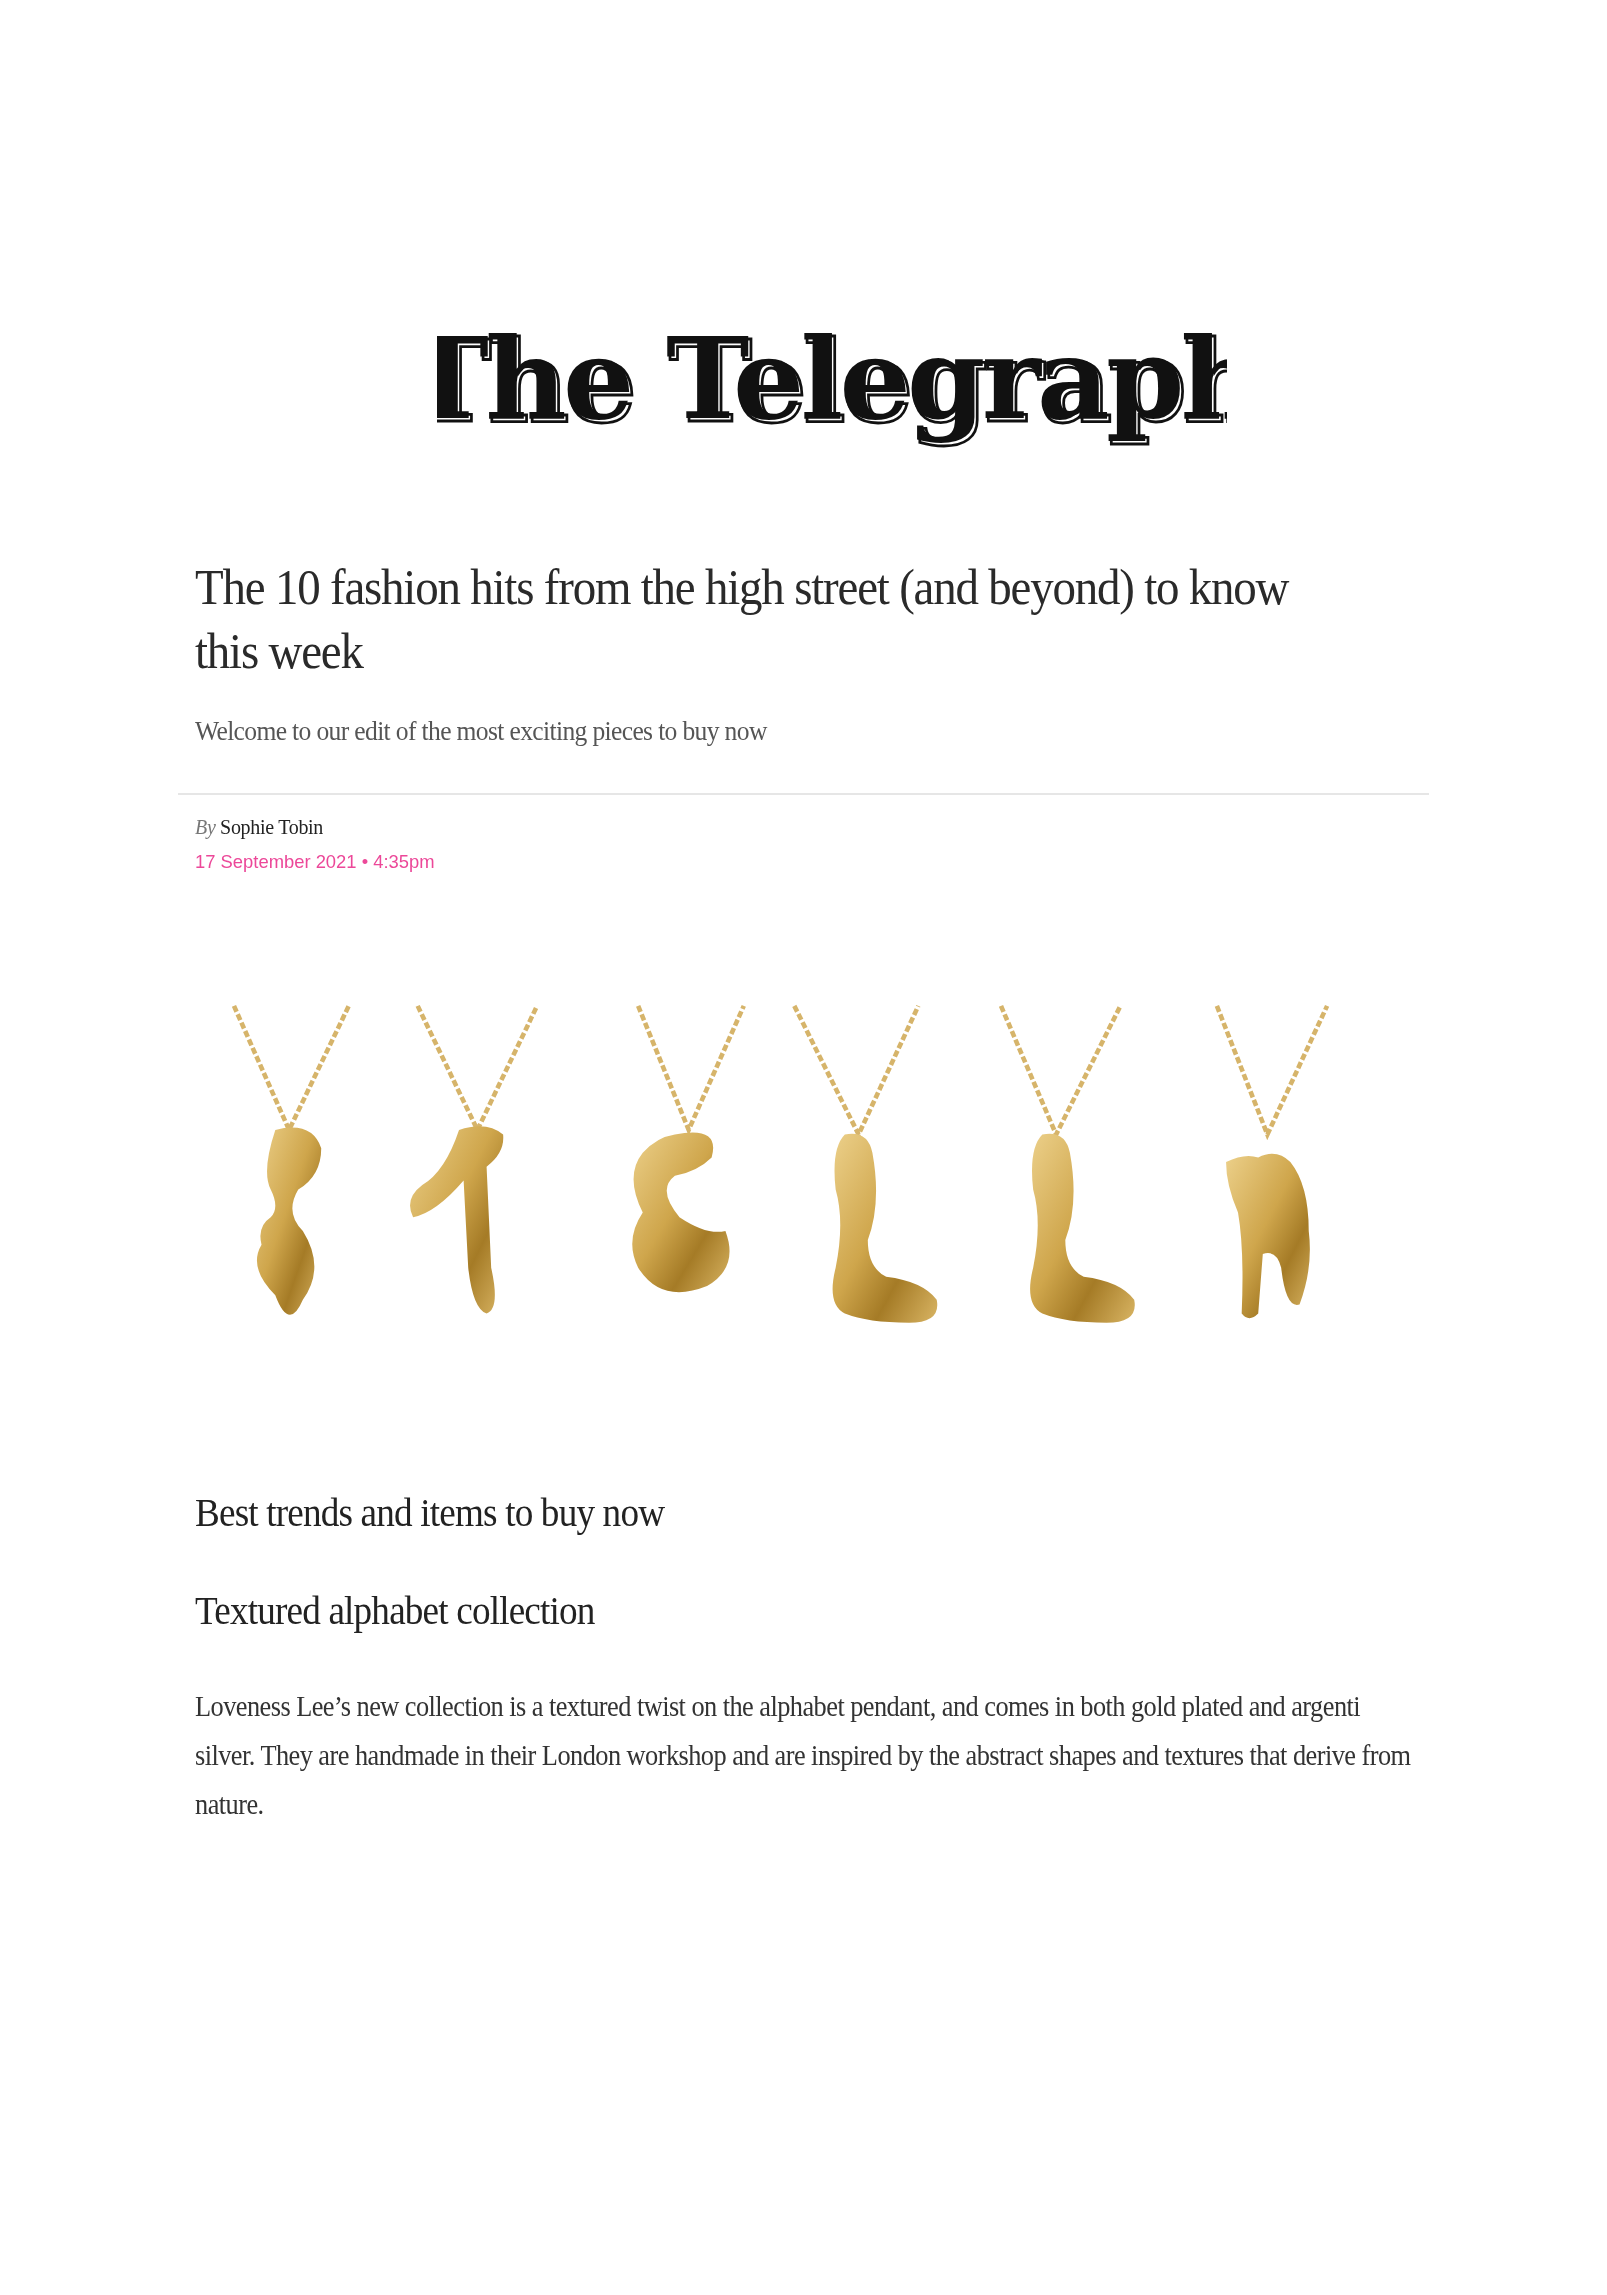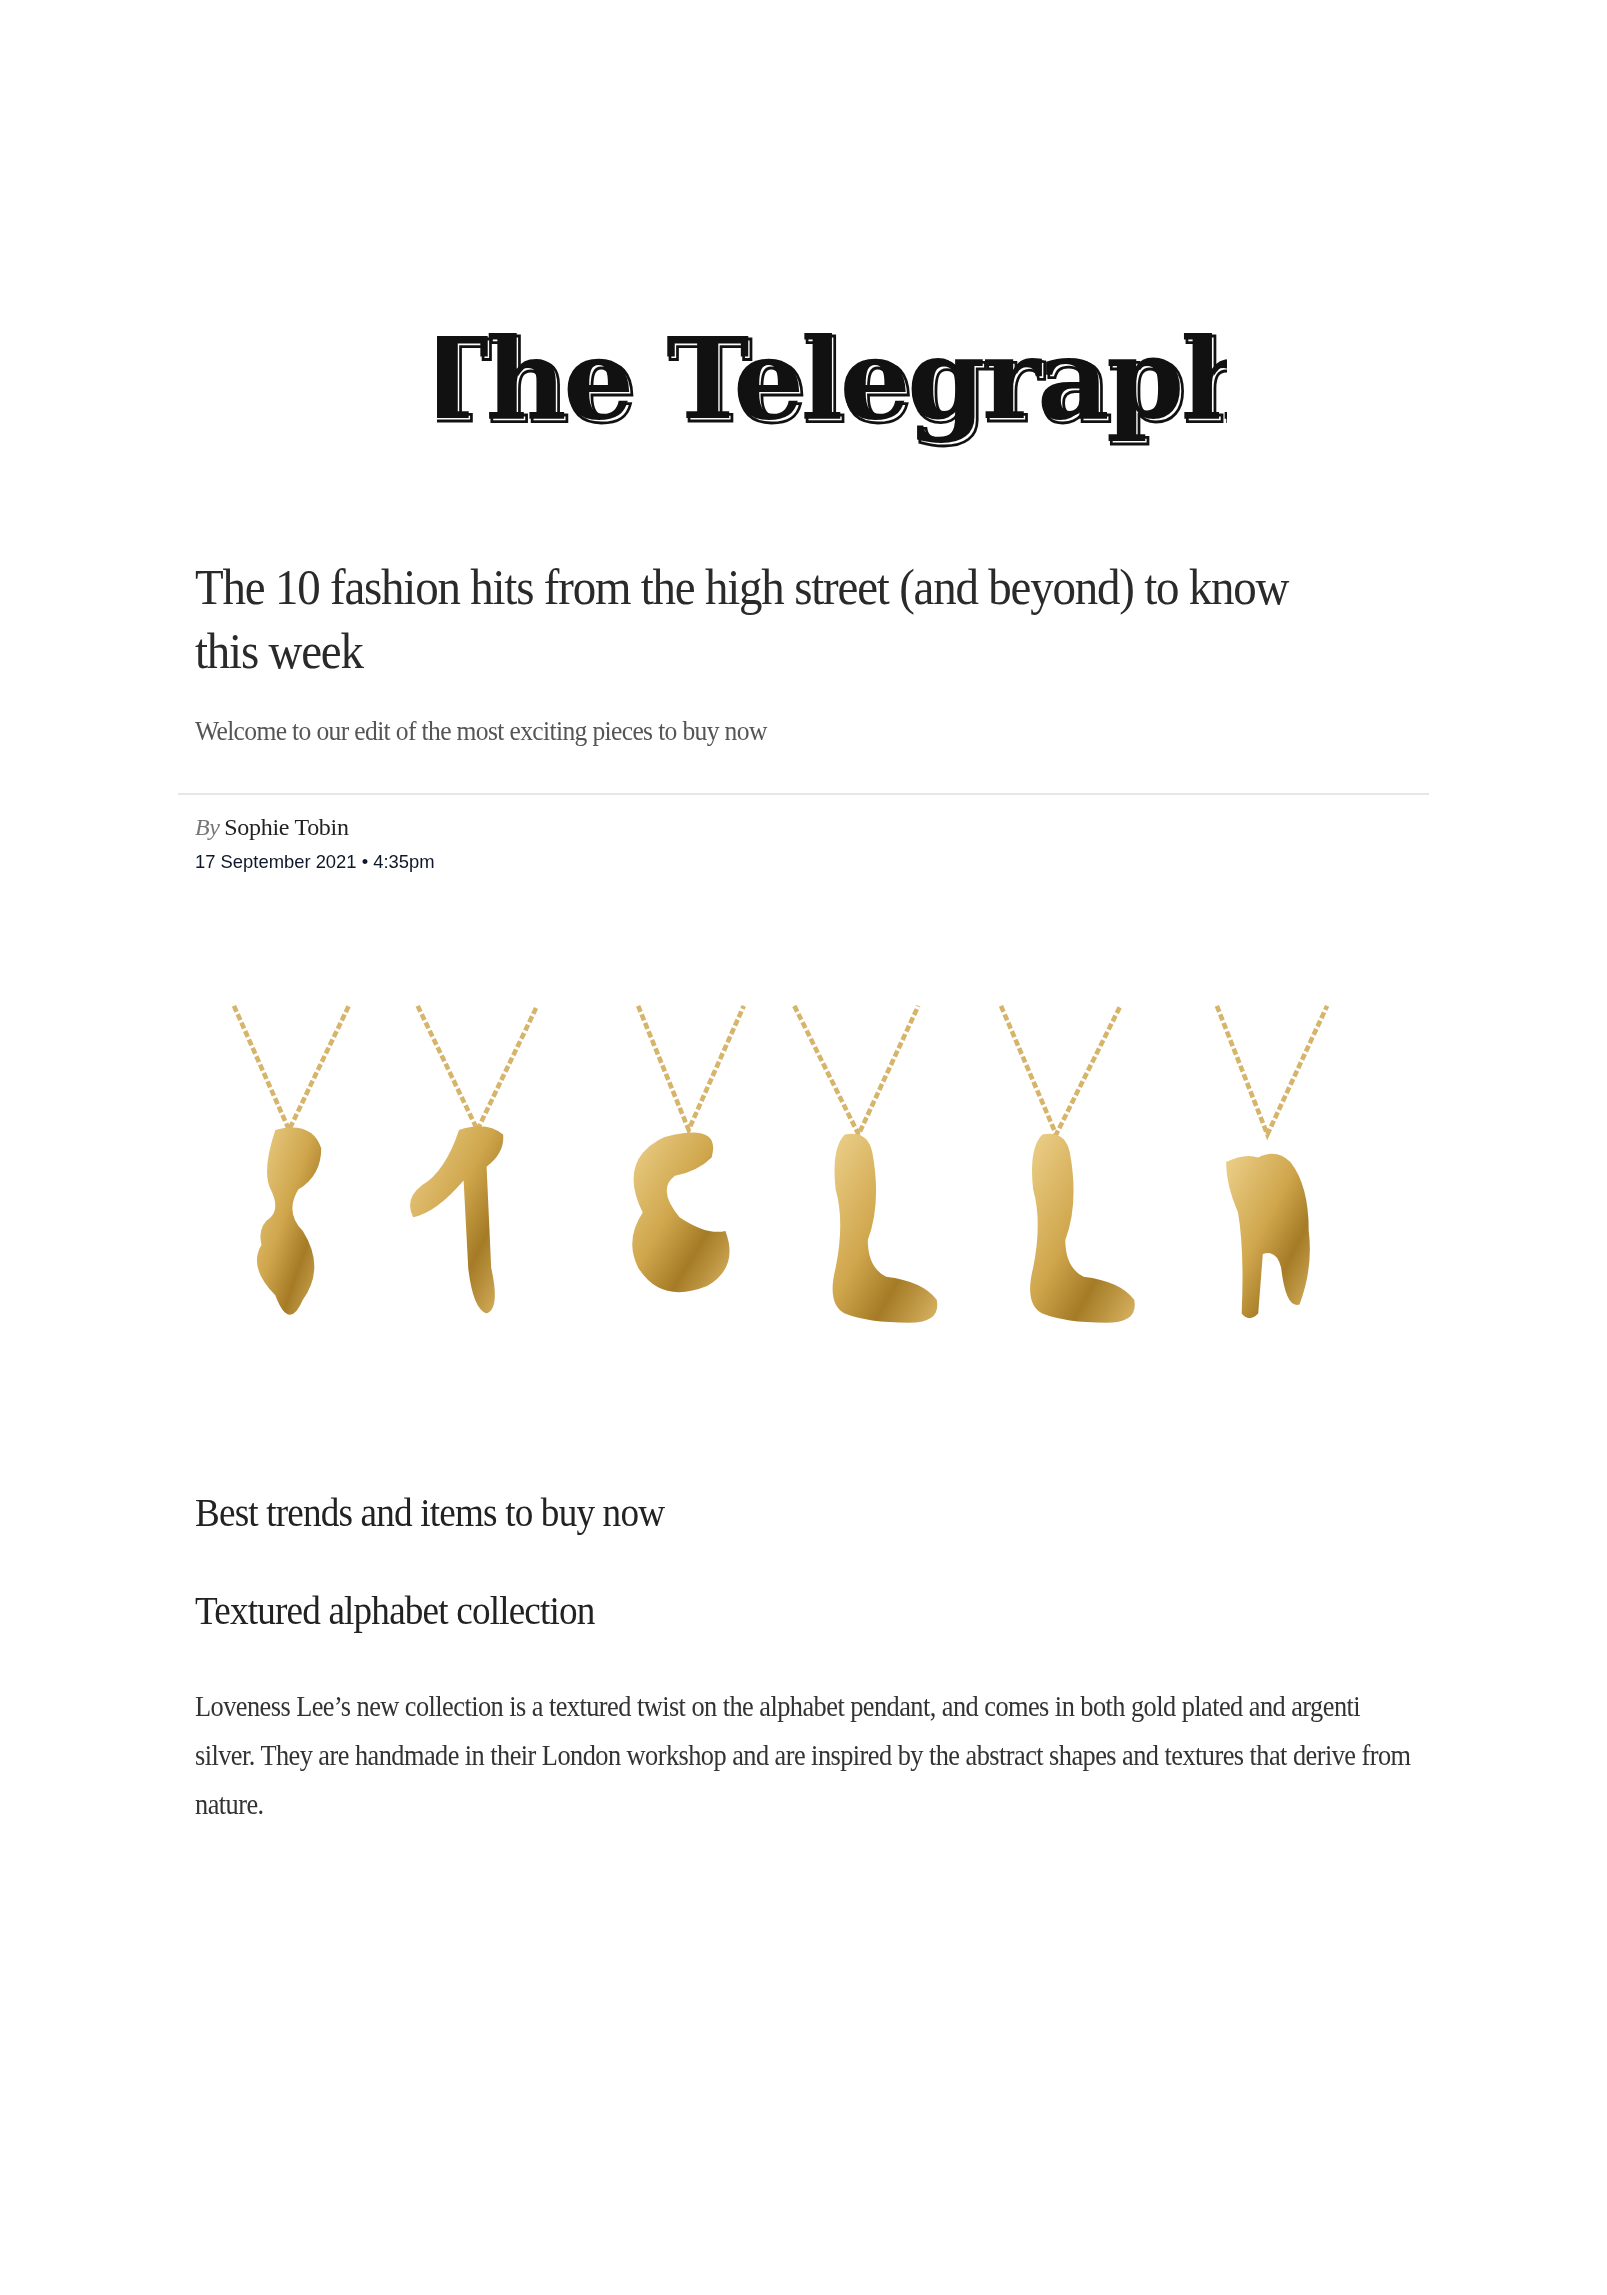--- a/index.html
+++ b/index.html
@@ -7,24 +7,24 @@
          font-family:"Liberation Serif", "DejaVu Serif", serif; color:#1e1e1e; }
   .logo { position:absolute; left:404px; top:310px; width:790px; height:147px;padding-left:33px; }
   .logo svg { width:100%; height:100%; }
   .article { position:absolute; left:195px; top:0; width:1231px; }
   .headline { position:absolute; left:0; top:555px; width:1231px; margin:0;
               font-size:51px; line-height:64px; font-weight:normal; color:#2a2a2a;
               letter-spacing:-1.3px; transform:scaleX(0.92); transform-origin:left top; }
   .standfirst { position:absolute; left:0; top:712px; margin:0; font-size:27.5px; line-height:37px;
                 color:#555555; letter-spacing:-0.7px; transform:scaleX(0.93); transform-origin:left top; white-space:nowrap; }
   .divider { position:absolute; left:178px; top:793px; width:1251px; height:1.8px; background:#e6e6e6; }
-  .byline { position:absolute; left:0; top:814px; font-size:24px; line-height:26px; color:#222; letter-spacing:-0.3px; }
+  .byline { position:absolute; left:0; top:814px; font-size:20px; line-height:26px; color:#222; letter-spacing:-0.3px; }
   .byline .by { font-style:italic; color:#777; margin-right:4.6px; }
   .dateline { position:absolute; left:0; top:850px; font-family:"Liberation Sans","DejaVu Sans",sans-serif;
-              font-size:18.4px; line-height:24px; color:#0f172a; }
+              font-size:18.4px; line-height:24px; color:#ec4899; }
   .hero { position:absolute; left:211px; top:992px; width:1185px; height:386px; }
   .hero svg { width:100%; height:100%; }
   .h2 { position:absolute; left:0; margin:0; font-weight:normal; font-size:40px; line-height:50px;
         color:#222; letter-spacing:-0.9px; transform:scaleX(0.93); transform-origin:left top; white-space:nowrap; }
   .h2.a { top:1488px; }
   .h2.b { top:1586px; }
   .body-text { position:absolute; left:0; top:1682px; width:1322px; margin:0; font-size:28.5px; line-height:49px;
                color:#333; letter-spacing:-0.6px; transform:scaleX(0.925); transform-origin:left top; }
 </style>
 </head>

